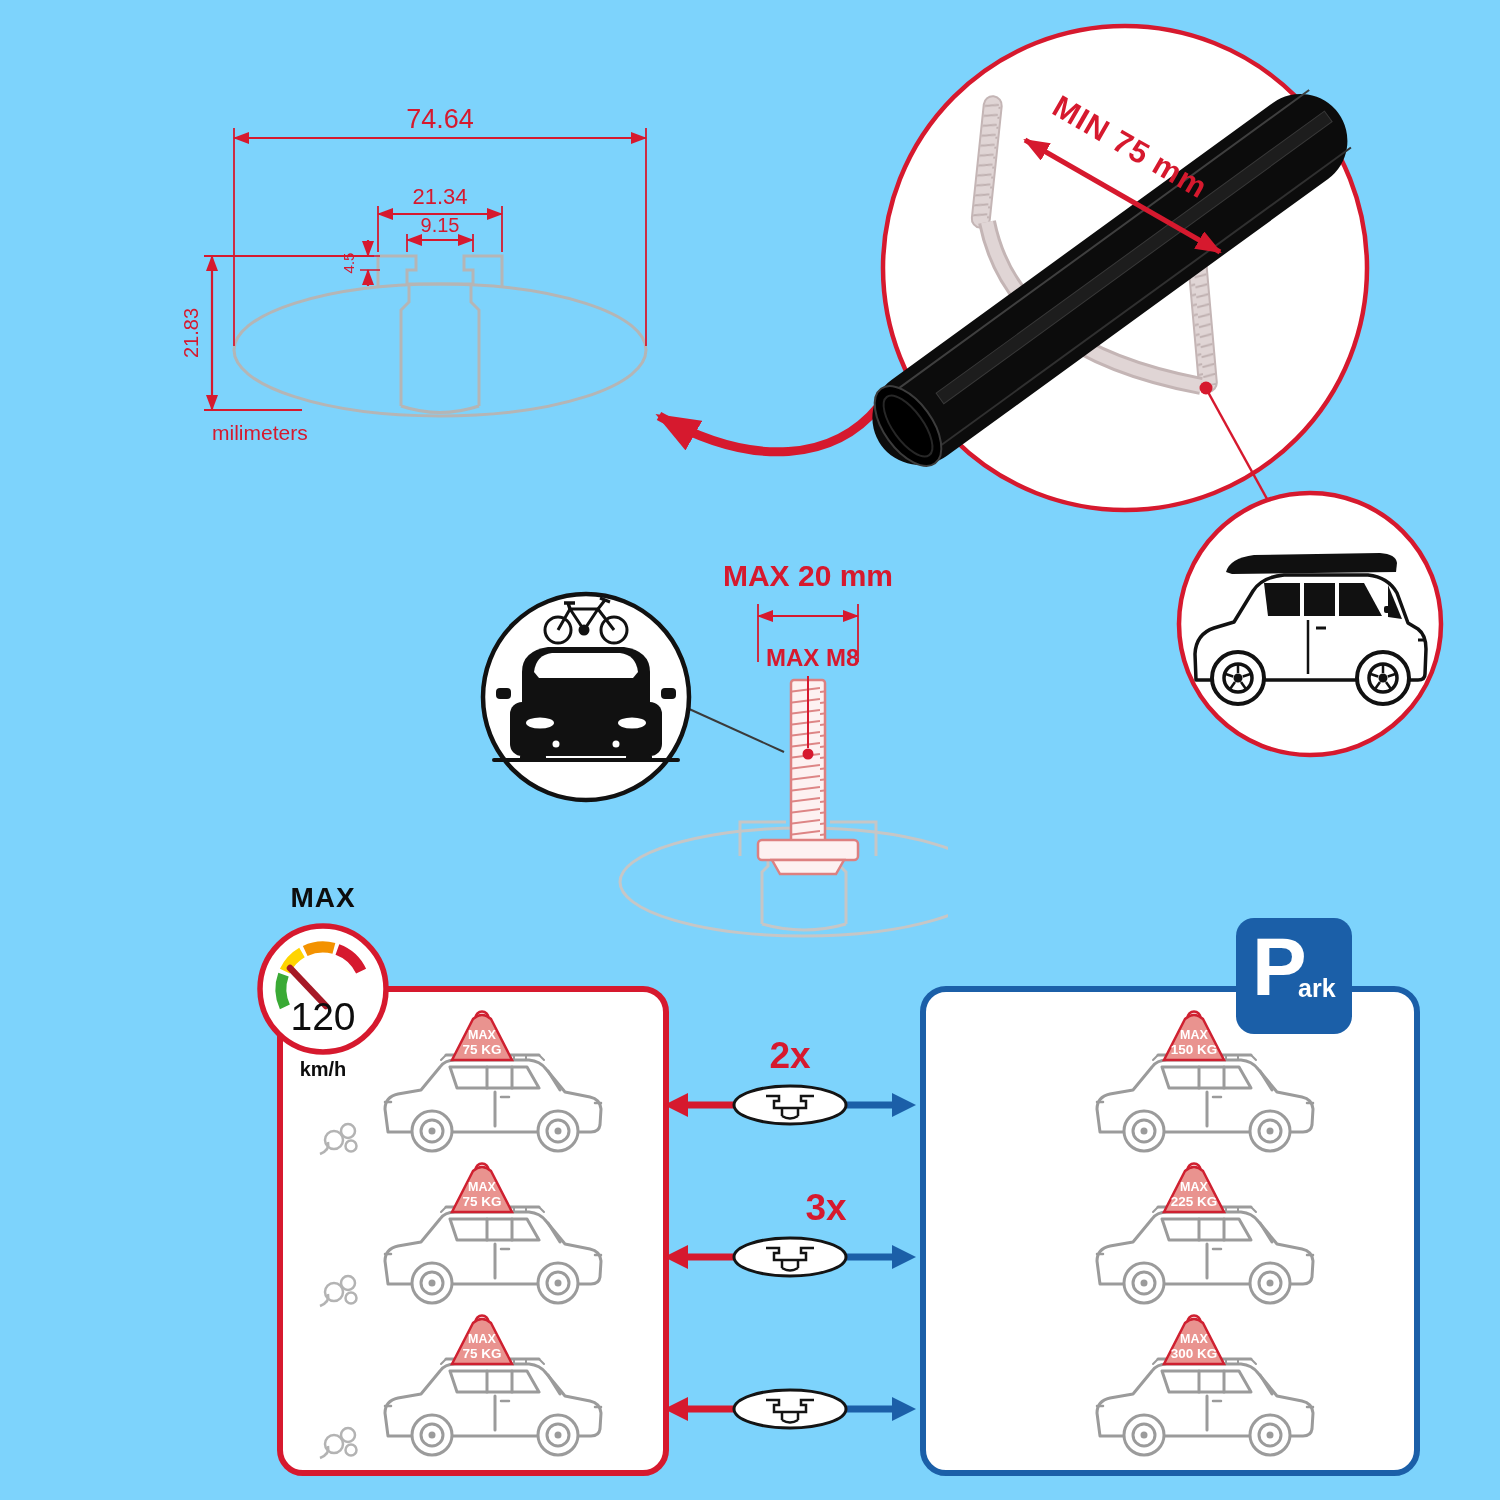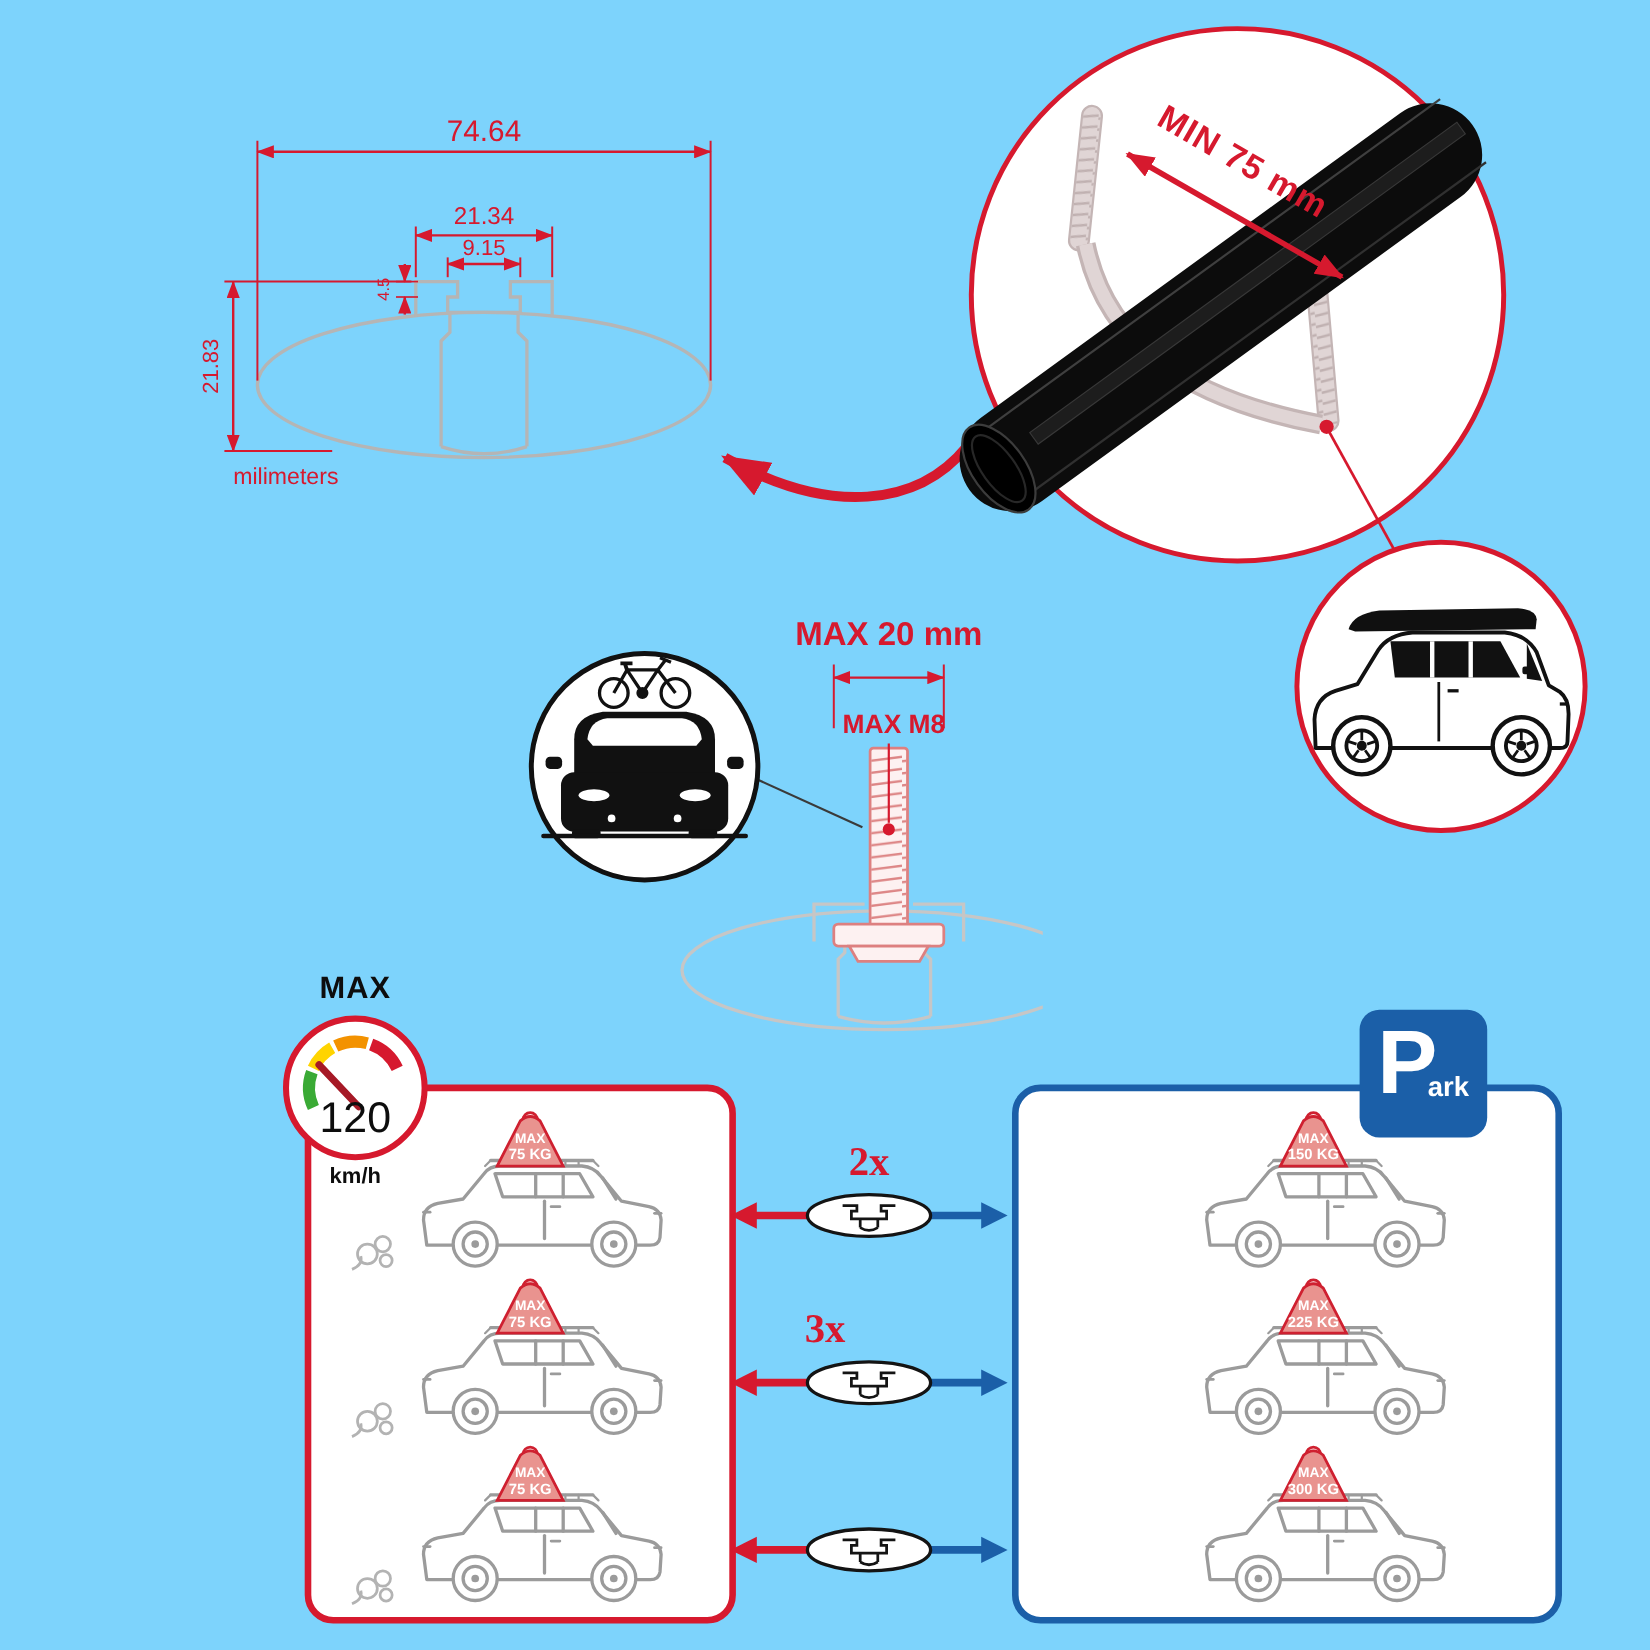--- a/index.html
+++ b/index.html
@@ -12,21 +12,21 @@
   .dim-m { font-size:22px; }
   .dim-s { font-size:20px; }
   .dim-xs { font-size:15px; }
   .dim-units { font-size:21px; }
   .min-span { font-size:31px; font-weight:600; letter-spacing:1px; }
   .bolt-big { font-size:30px; font-weight:600; }
   .bolt-sm { font-size:24px; font-weight:600; }
   .mlab { font-size:12.5px; font-weight:700; fill:#ffffff; text-anchor:middle; }
   .mval { font-size:13.5px; font-weight:700; fill:#ffffff; text-anchor:middle; }
   .caption { color:#0d0d0d; text-align:center; }
-  .qty { color:#d6192e; font-weight:700; font-size:37px; text-align:center;font-family:Liberation Serif, serif; }
+  .qty { color:#d6192e; font-weight:700; font-size:37px; text-align:center; }
   .panel { background:#ffffff; border-radius:26px; }
 </style>
 </head>
 <body>
 
 <div id="stage">
 
   <svg width="0" height="0" style="position:absolute">
     <defs>
       <marker id="arrDim" markerUnits="userSpaceOnUse" markerWidth="16" markerHeight="12" refX="15" refY="6" orient="auto-start-reverse">
@@ -283,21 +283,21 @@
   <div class="abs qty" style="left:662px;top:1035px;width:256px">2x</div>
   <svg class="abs" style="left:662px;top:1072px" width="256" height="66" viewBox="0 0 256 66">
     <line x1="128" y1="33" x2="24" y2="33" stroke="#d6192e" stroke-width="7"></line>
     <path d="M 26,21 L 2,33 L 26,45 Z" fill="#d6192e"></path>
     <line x1="128" y1="33" x2="232" y2="33" stroke="#1b5fa8" stroke-width="7"></line>
     <path d="M 230,21 L 254,33 L 230,45 Z" fill="#1b5fa8"></path>
     <ellipse cx="128" cy="33" rx="56" ry="19" fill="#fff" stroke="#141414" stroke-width="3"></ellipse>
     <path d="M 104,24 H 117 V 29 H 112 V 36 H 144 V 29 H 139 V 24 H 152" fill="none" stroke="#141414" stroke-width="2.5"></path>
     <path d="M 120,36 V 44 M 136,36 V 44 M 120,44 Q 128,49 136,44" fill="none" stroke="#141414" stroke-width="2.5"></path>
   </svg>
-  <div class="abs qty" style="left:622px;top:1187px;width:256px">3x</div>
+  <div class="abs qty" style="left:698px;top:1187px;width:256px">3x</div>
   <svg class="abs" style="left:662px;top:1224px" width="256" height="66" viewBox="0 0 256 66">
     <line x1="128" y1="33" x2="24" y2="33" stroke="#d6192e" stroke-width="7"></line>
     <path d="M 26,21 L 2,33 L 26,45 Z" fill="#d6192e"></path>
     <line x1="128" y1="33" x2="232" y2="33" stroke="#1b5fa8" stroke-width="7"></line>
     <path d="M 230,21 L 254,33 L 230,45 Z" fill="#1b5fa8"></path>
     <ellipse cx="128" cy="33" rx="56" ry="19" fill="#fff" stroke="#141414" stroke-width="3"></ellipse>
     <path d="M 104,24 H 117 V 29 H 112 V 36 H 144 V 29 H 139 V 24 H 152" fill="none" stroke="#141414" stroke-width="2.5"></path>
     <path d="M 120,36 V 44 M 136,36 V 44 M 120,44 Q 128,49 136,44" fill="none" stroke="#141414" stroke-width="2.5"></path>
   </svg>
   <svg class="abs" style="left:662px;top:1376px" width="256" height="66" viewBox="0 0 256 66">

